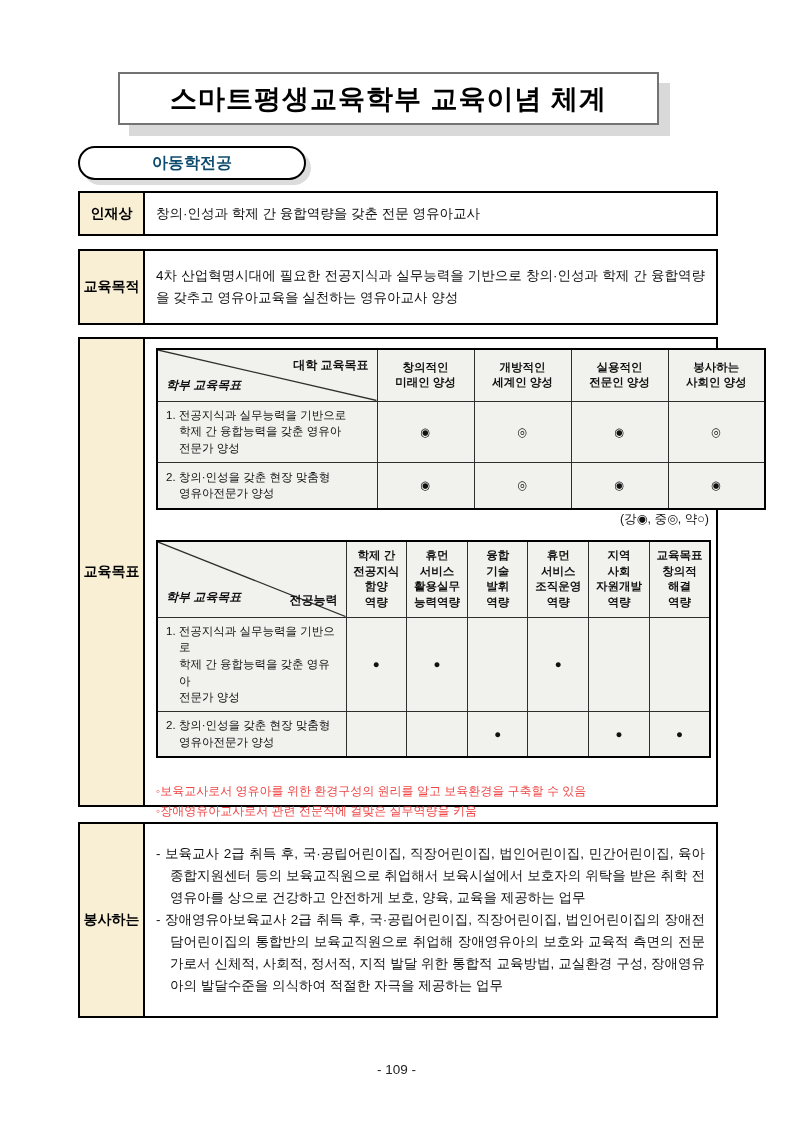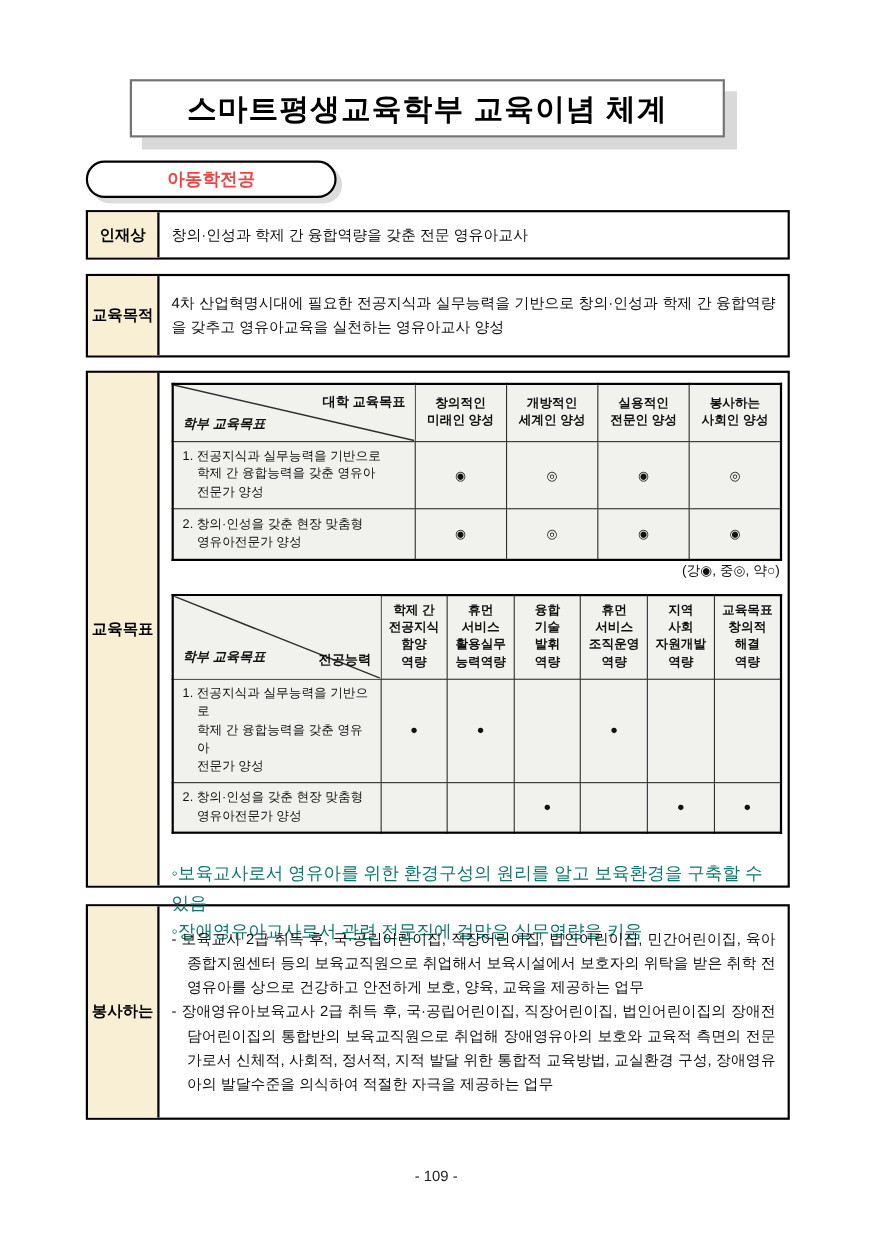--- a/index.html
+++ b/index.html
@@ -23,21 +23,21 @@
     font-size: 27px; font-weight: bold; letter-spacing: 1px; color: #000;
   }
 
   
   .pill {
     margin-top: 21px; width: 228px; height: 34px;
     background: #fff; border: 2px solid #000; border-radius: 17px;
     box-shadow: 5px 5px 0 #dcdcdc;
     display: flex; align-items: center; justify-content: center;
   }
-  .pill span { font-size: 16px; font-weight: bold; color: #ef4444; }
+  .pill span { font-size: 16px; font-weight: bold; color: #0c4a6e; }
 
   
   .section {
     display: flex; border: 2px solid #000; background: #fff; width: 640px;
   }
   .sec-label {
     width: 65px; flex: 0 0 65px;
     background: #f8efd5; border-right: 2px solid #000;
     display: flex; align-items: center; justify-content: center;
     font-size: 14px; font-weight: bold; color: #000; text-align: center;
@@ -70,29 +70,29 @@
 
   .corner { position: relative; padding: 0; }
   .corner svg { position: absolute; inset: 0; width: 100%; height: 100%; }
   .corner .c-top { position: absolute; font-weight: bold; font-size: 12px; }
   .corner .c-bottom { position: absolute; font-weight: bold; font-size: 12px; font-style: italic; }
   .m1 .c-top { top: 7px; right: 8px; }
   .m1 .c-bottom { bottom: 7px; left: 8px; }
   .m2 .c-top { top: 50px; right: 8px; }
   .m2 .c-bottom { bottom: 11px; left: 8px; }
 
-  .matrix1 { width: 555px; margin-top: 0; }
+  .matrix1 { width: 610px; margin-top: 0; }
   .matrix2 { width: 555px; }
 
   .legend-line {
     width: 555px; text-align: right; font-size: 12.5px; color: #111;
     margin: 1px 0 12px 0; padding-right: 2px;
   }
   .notes { margin-top: 24px; }
-  .note-line { font-size: 16px; line-height: 1.65; color: #0f766e; }
+  .note-line { font-size: 12px; line-height: 1.65; color: #ef4444; }
 
   .employ-item {
     font-size: 13.5px; line-height: 1.62; color: #111;
     padding-left: 14px; text-indent: -14px; text-align: justify;
   }
 
   .page-number {
     position: absolute; left: 0; top: 1062px; width: 793px;
     text-align: center; font-size: 13.5px; color: #222;
   }

